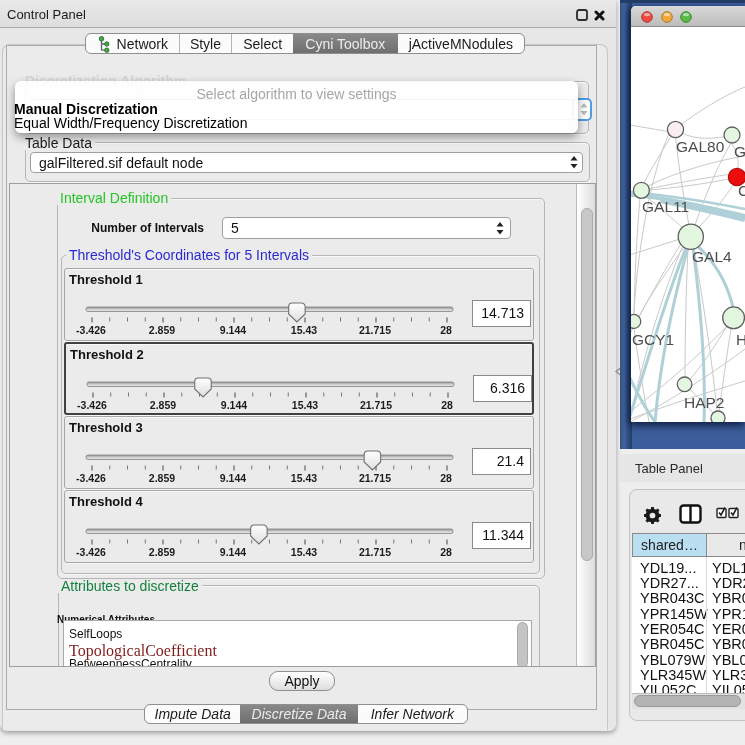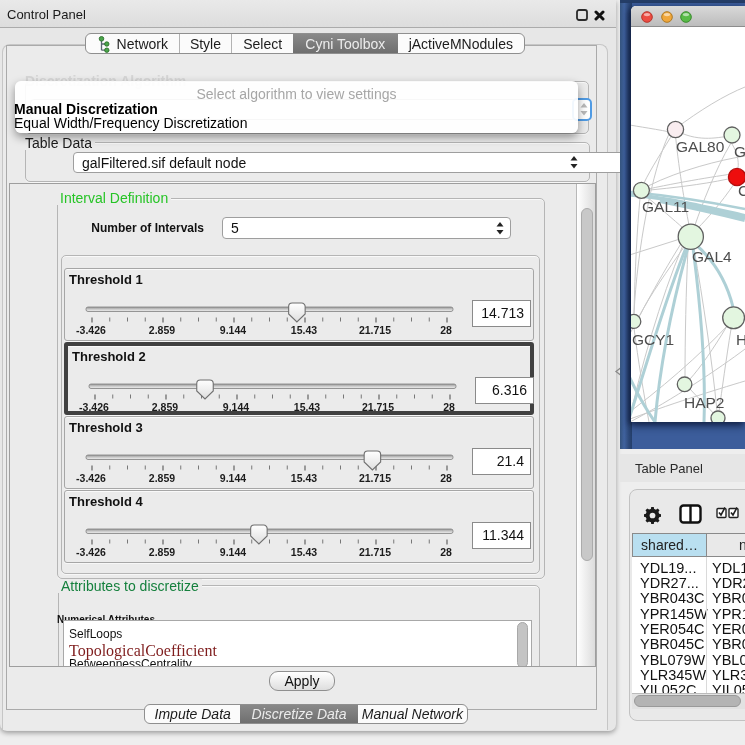--- a/index.html
+++ b/index.html
@@ -49,39 +49,40 @@
 <div class="grp" style="left:25px;top:81px;width:562px;height:51px;"></div>
 <div class="glabel bld" style="left:22px;top:74px;color:#d6d6d6;background:none;">Discretization Algorithm</div>
 <div class="combo" style="left:30px;top:99px;width:546px;height:21px;"></div>
 <div class="abs" style="left:572px;top:98px;width:20px;height:23px;background:#fff;border:2.5px solid #509be4;border-radius:5px;box-sizing:border-box;"></div>
 <svg class="abs" style="left:580px;top:103px" width="8" height="13">
     <path d="M4 0 L7.5 4.5 L0.5 4.5 Z" fill="#b9b9b9"></path>
     <path d="M0.5 8 L7.5 8 L4 12.5 Z" fill="#b9b9b9"></path>
   </svg>
 <div class="grp" style="left:25px;top:142px;width:563px;height:38px;"></div>
 <div class="glabel" style="left:22px;top:136px;color:#1c1c1c;">Table Data</div>
-<div class="combo" style="left:30px;top:152px;width:553px;height:21px;margin-left:43px;">
+<div class="combo" style="left:30px;top:152px;width:553px;height:21px;">
     <div class="txt">galFiltered.sif default node</div>
   </div>
 <svg class="abs" style="left:570px;top:156px" width="8" height="13">
     <path d="M4 0 L7.5 4.5 L0.5 4.5 Z" fill="#222"></path>
     <path d="M0.5 8 L7.5 8 L4 12.5 Z" fill="#222"></path>
   </svg>
 <div class="abs" style="left:9px;top:183px;width:587px;height:484px;background:#ebebeb;border:1px solid #9e9e9e;box-sizing:border-box;overflow:hidden;">
 <div class="grp" style="left:47px;top:14px;width:486px;height:379px;"></div>
 <div class="glabel" style="left:47px;top:7px;color:#26c426;">Interval Definition</div>
 <div class="abs bld" style="left:81px;top:37px;width:113px;text-align:right;font-size:12px;color:#111;">Number of Intervals</div>
 <div class="combo" style="left:212px;top:33px;width:289px;height:22px;">
       <div class="txt">5</div>
     </div>
 <svg class="abs" style="left:486px;top:38px" width="8" height="13">
       <path d="M4 0 L7.5 4.5 L0.5 4.5 Z" fill="#222"></path>
       <path d="M0.5 8 L7.5 8 L4 12.5 Z" fill="#222"></path>
     </svg>
 <div class="grp" style="left:51px;top:71px;width:477px;height:317px;"></div>
+<div class="glabel" style="left:56px;top:64px;color:#2a2ad2;">Threshold's Coordinates for 5 Intervals</div>
 <div class="abs" style="left:54px;top:84px;width:470px;height:73px;border:1px solid #a6a6a6;border-radius:3px;box-sizing:border-box;box-shadow:inset 0 1px 0 rgba(255,255,255,0.7), 0 1px 0 rgba(255,255,255,0.6);">
 <div class="abs bld" style="left:4px;top:3px;font-size:13px;color:#111;">Threshold 1</div>
 <svg class="abs" style="left:0;top:0" width="470" height="73" viewBox="0 0 470 73">
         <defs>
           <linearGradient id="tg" x1="0" y1="0" x2="0" y2="1">
             <stop offset="0" stop-color="#8f8f8f"></stop>
             <stop offset="0.45" stop-color="#c6c6c6"></stop>
             <stop offset="1" stop-color="#f0f0f0"></stop>
           </linearGradient>
           <linearGradient id="th" x1="0" y1="0" x2="0" y2="1">
@@ -114,21 +115,21 @@
         <text x="26.0" y="65" text-anchor="middle" font-size="10.5" font-weight="bold" font-family="Liberation Sans" fill="#1c1c1c">-3.426</text>
         <text x="97.0" y="65" text-anchor="middle" font-size="10.5" font-weight="bold" font-family="Liberation Sans" fill="#1c1c1c">2.859</text>
         <text x="168.0" y="65" text-anchor="middle" font-size="10.5" font-weight="bold" font-family="Liberation Sans" fill="#1c1c1c">9.144</text>
         <text x="239.0" y="65" text-anchor="middle" font-size="10.5" font-weight="bold" font-family="Liberation Sans" fill="#1c1c1c">15.43</text>
         <text x="310.0" y="65" text-anchor="middle" font-size="10.5" font-weight="bold" font-family="Liberation Sans" fill="#1c1c1c">21.715</text>
         <text x="381.0" y="65" text-anchor="middle" font-size="10.5" font-weight="bold" font-family="Liberation Sans" fill="#1c1c1c">28</text>
         <path d="M223.65,37.5 a3.5,3.5 0 0 1 3.5,-3.5 h9.5 a3.5,3.5 0 0 1 3.5,3.5 v7.5 L231.9,53 L223.65,45 Z" fill="url(#th)" stroke="#6f6f6f" stroke-width="1.1"></path>
       </svg>
 <div class="vbox" style="left:407px;top:31px;width:59px;height:27px;line-height:25px;">14.713</div>
 </div>
-<div class="abs" style="left:54px;top:158px;width:470px;height:73px;border:4px solid #404040;border-radius:3px;box-sizing:border-box;box-shadow:inset 0 1px 0 rgba(255,255,255,0.7), 0 1px 0 rgba(255,255,255,0.6);">
+<div class="abs" style="left:54px;top:158px;width:470px;height:73px;border:2px solid #404040;border-radius:3px;box-sizing:border-box;box-shadow:inset 0 1px 0 rgba(255,255,255,0.7), 0 1px 0 rgba(255,255,255,0.6);">
 <div class="abs bld" style="left:4px;top:3px;font-size:13px;color:#111;">Threshold 2</div>
 <svg class="abs" style="left:0;top:0" width="470" height="73" viewBox="0 0 470 73">
         <defs>
           <linearGradient id="tg" x1="0" y1="0" x2="0" y2="1">
             <stop offset="0" stop-color="#8f8f8f"></stop>
             <stop offset="0.45" stop-color="#c6c6c6"></stop>
             <stop offset="1" stop-color="#f0f0f0"></stop>
           </linearGradient>
           <linearGradient id="th" x1="0" y1="0" x2="0" y2="1">
             <stop offset="0" stop-color="#ffffff"></stop>
@@ -267,21 +268,21 @@
 <div class="abs" style="left:59px;top:458px;font-size:16px;color:#7f1d1d;font-family:Liberation Serif, serif;">TopologicalCoefficient</div>
 <div class="abs" style="left:59px;top:473px;font-size:12px;color:#111;">BetweennessCentrality</div>
 <div class="abs" style="left:507px;top:438px;width:11px;height:46px;background:#c4c4c4;border:1px solid #a8a8a8;border-radius:6px;box-sizing:border-box;"></div>
 <div class="abs" style="left:566px;top:0;width:19px;height:482px;background:linear-gradient(90deg,#ffffff,#dcdcdc);border-left:1px solid #b8b8b8;box-sizing:border-box;"></div>
 <div class="abs" style="left:571px;top:24px;width:12px;height:353px;background:#c8c8c8;border:1px solid #ababab;border-radius:6px;box-sizing:border-box;"></div>
 </div>
 <div class="abs" style="left:269px;top:671px;width:66px;height:20px;border-radius:9px;background:linear-gradient(#ffffff,#dedede);border:1px solid #8f8f8f;box-sizing:border-box;display:flex;align-items:center;justify-content:center;font-size:14px;color:#111;">Apply</div>
 <div class="tabbar" style="left:144px;top:704px;width:324px;height:20px;font-style:italic;">
     <div class="tab" style="width:96px;">Impute Data</div>
     <div class="tab sel" style="width:118px;">Discretize Data</div>
-    <div class="tab" style="width:110px;">Manual Network</div>
+    <div class="tab" style="width:110px;">Infer Network</div>
   </div>
 <div class="abs" style="left:15px;top:81px;width:563px;height:52px;background:rgba(255,255,255,0.92);border-radius:6px;box-shadow:0 4px 10px rgba(0,0,0,0.4);z-index:30;"></div>
 <div class="abs" style="left:15px;top:86px;width:563px;text-align:center;font-size:14px;color:#a6a6a6;z-index:31;">Select algorithm to view settings</div>
 <div class="abs bld" style="left:14px;top:101px;font-size:14px;color:#000;z-index:31;">Manual Discretization</div>
 <div class="abs" style="left:14px;top:115px;font-size:14px;color:#000;z-index:31;">Equal Width/Frequency Discretization</div>
 <svg class="abs" style="left:614px;top:367px" width="8" height="9">
     <path d="M6.5 8 L2 4.5 L6.5 1" fill="none" stroke="#8a8a8a" stroke-width="1.3"></path>
   </svg>
 <div class="abs" style="left:620px;top:0;width:125px;height:449px;background:#3c5d9b;"></div>
 <div class="abs" style="left:620px;top:0;width:11.5px;height:449px;background:linear-gradient(90deg,#35547e 0%,#40629e 35%,#2c4878 75%,#243e6a 100%);"></div>

